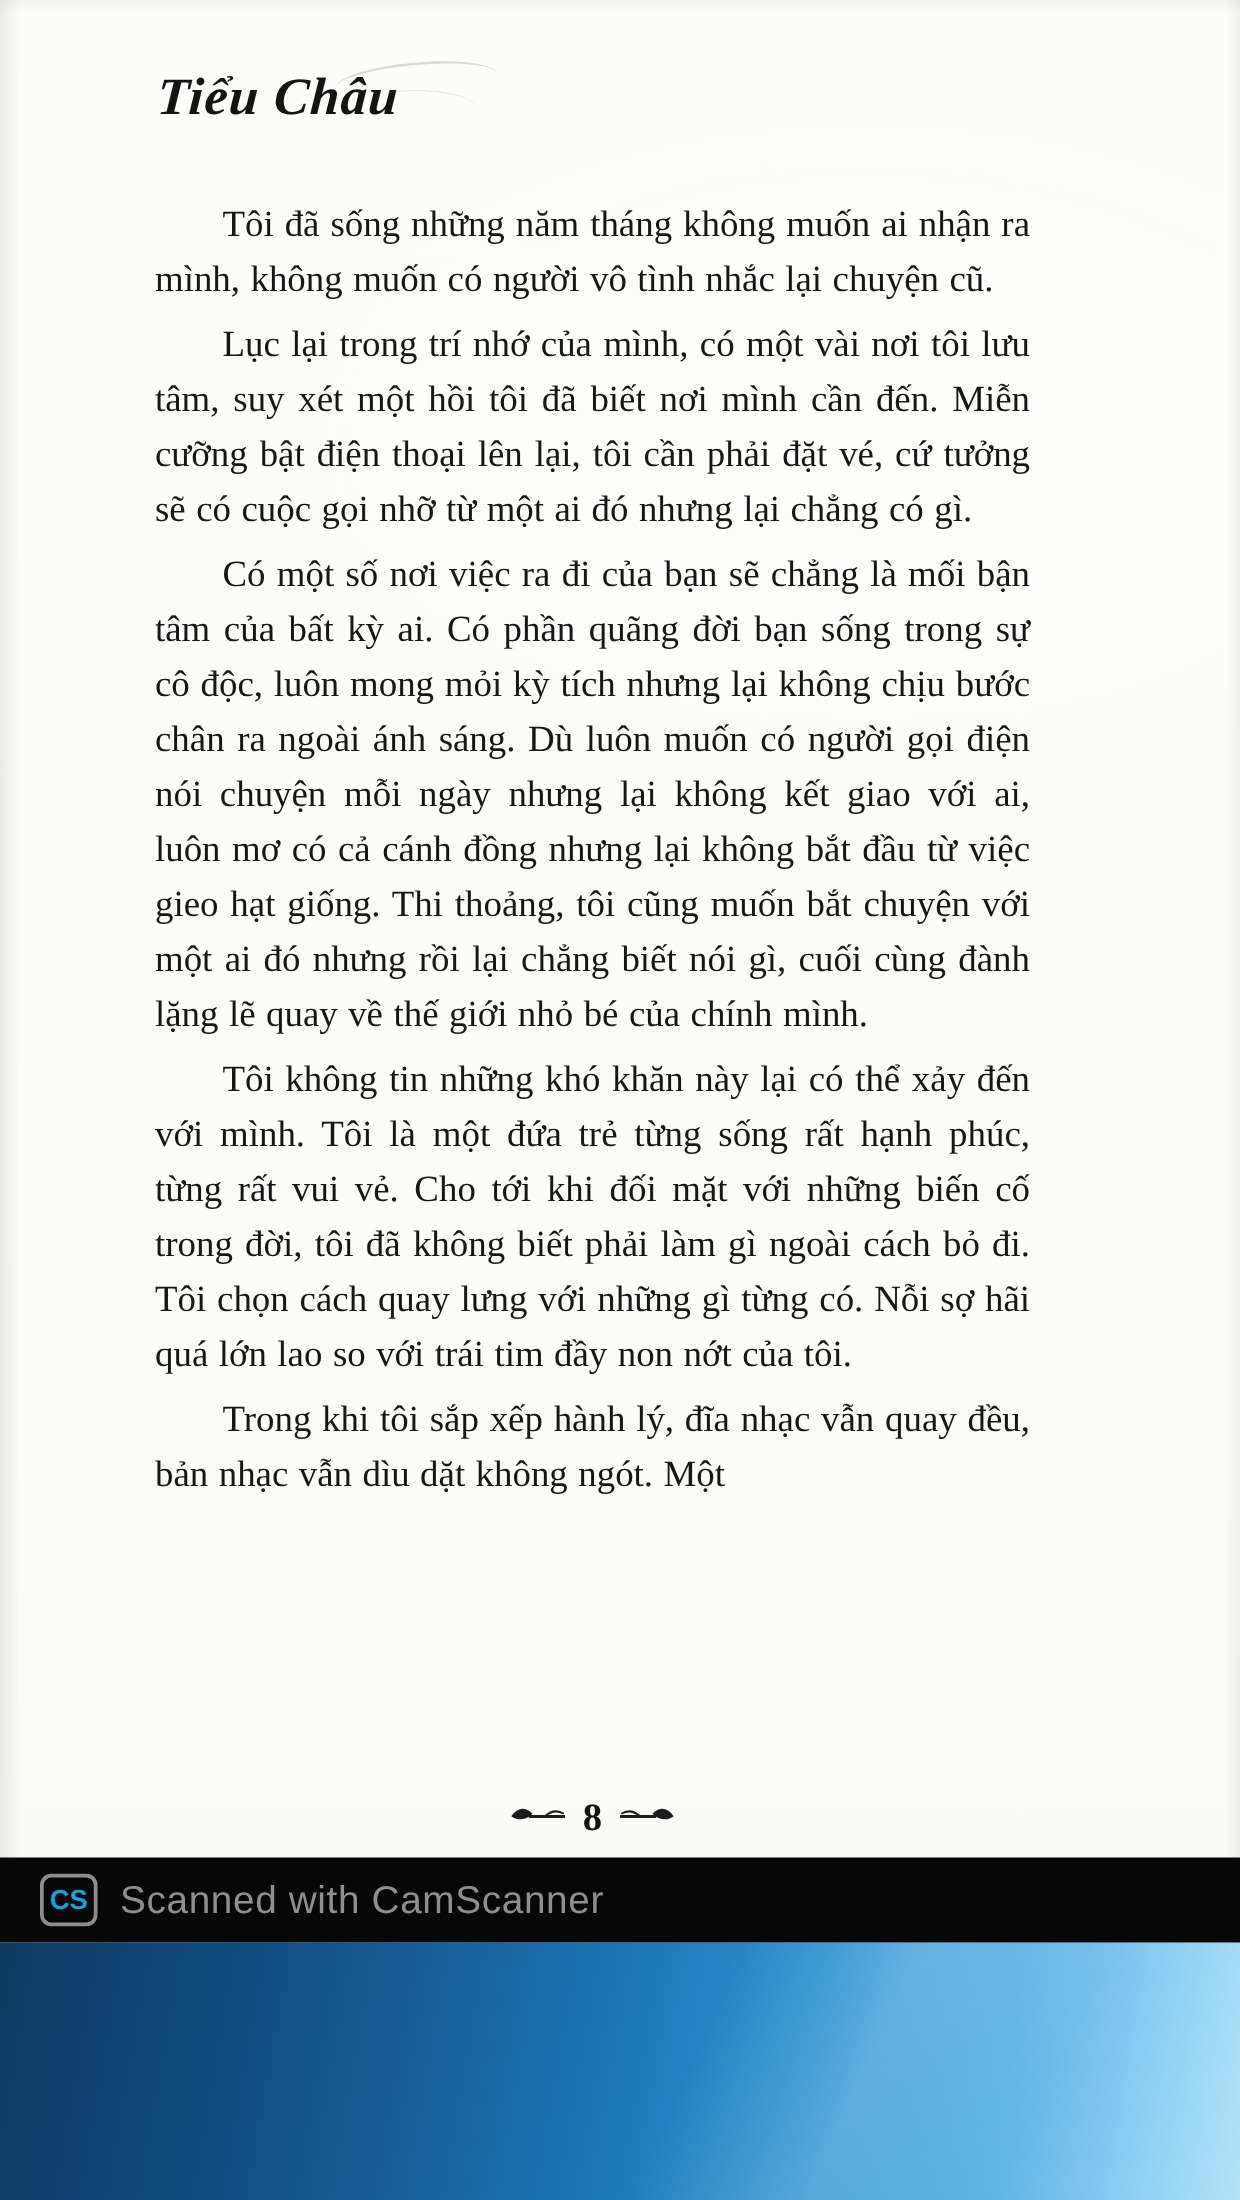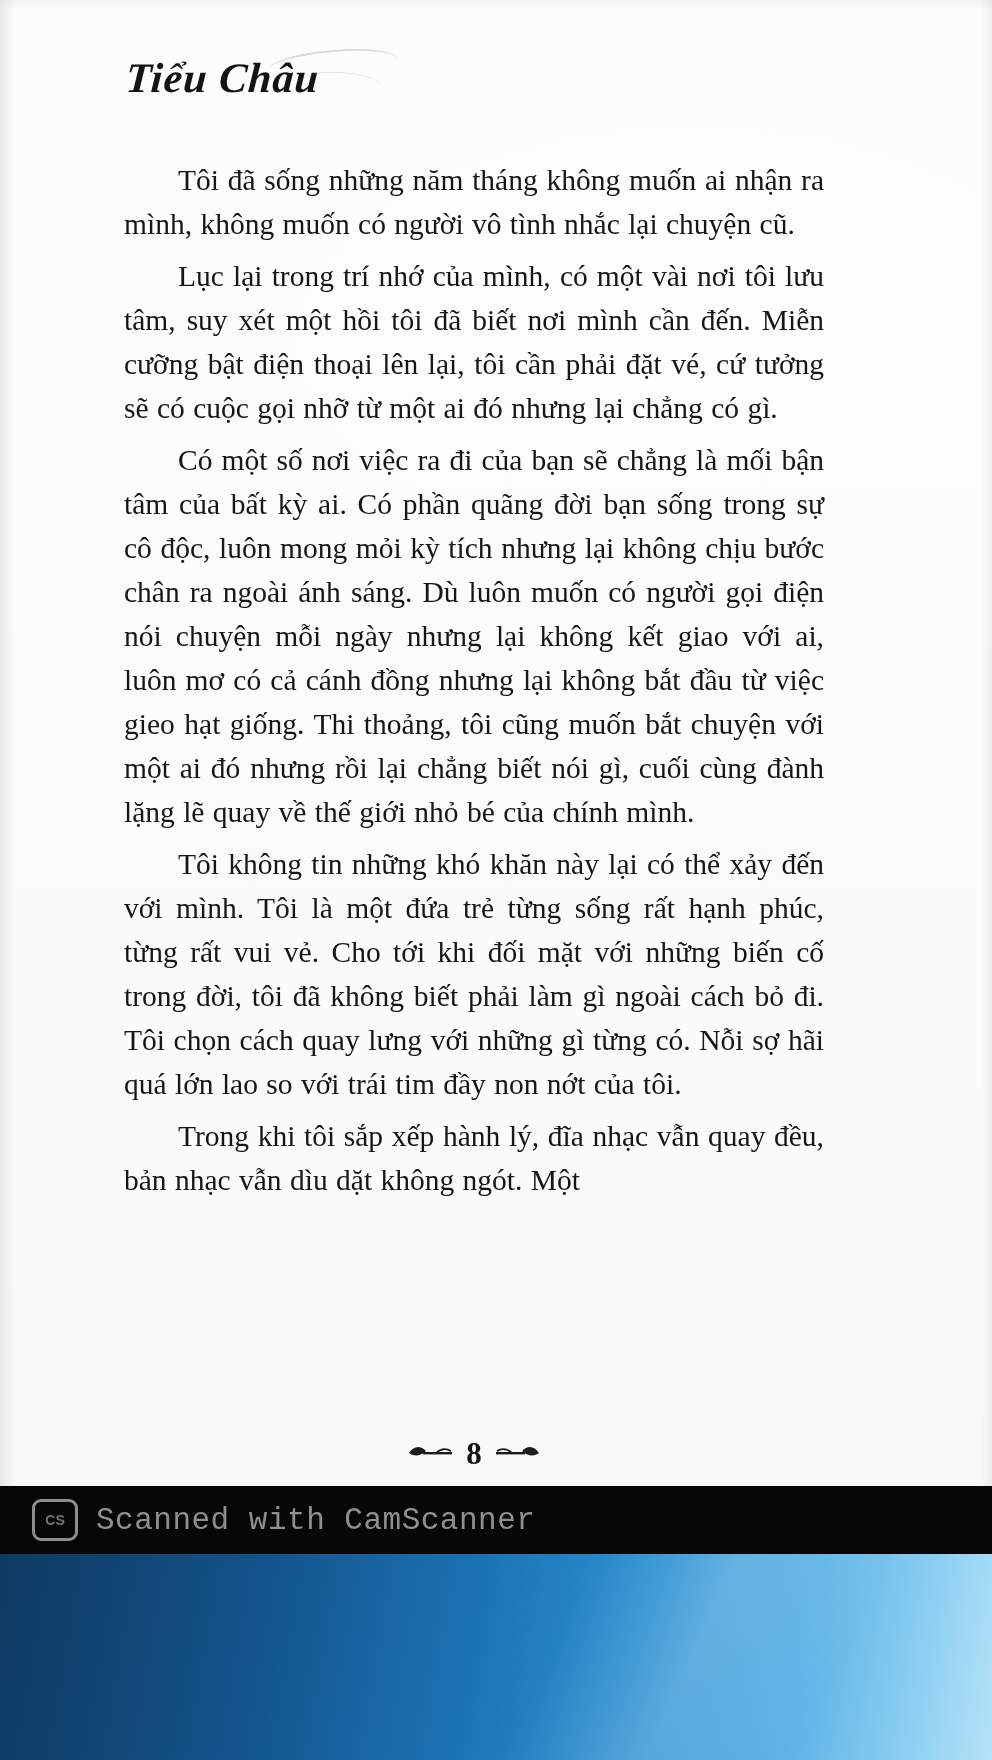--- a/index.html
+++ b/index.html
@@ -117,28 +117,28 @@
     height: 42px;
     border: 3px solid #8d8d8d;
     border-radius: 9px;
     display: flex;
     align-items: center;
     justify-content: center;
     flex: 0 0 auto;
   }
   .cs-logo-text {
     font-family: "Liberation Sans", "DejaVu Sans", sans-serif;
-    font-size: 14px;
+    font-size: 22px;
     font-weight: 700;
-    color: #737373;
+    color: #0ea5e9;
     line-height: 1;
   }
   .cam-text {
     margin-left: 18px;
-    font-family: Liberation Mono, monospace;
+    font-family: Liberation Sans, sans-serif;
     font-size: 31px;
     color: #8f8f8f;
     letter-spacing: 0.5px;
   }
   .blue-edge {
     position: absolute;
     top: 1554px;
     left: 0;
     right: 0;
     bottom: 0;

